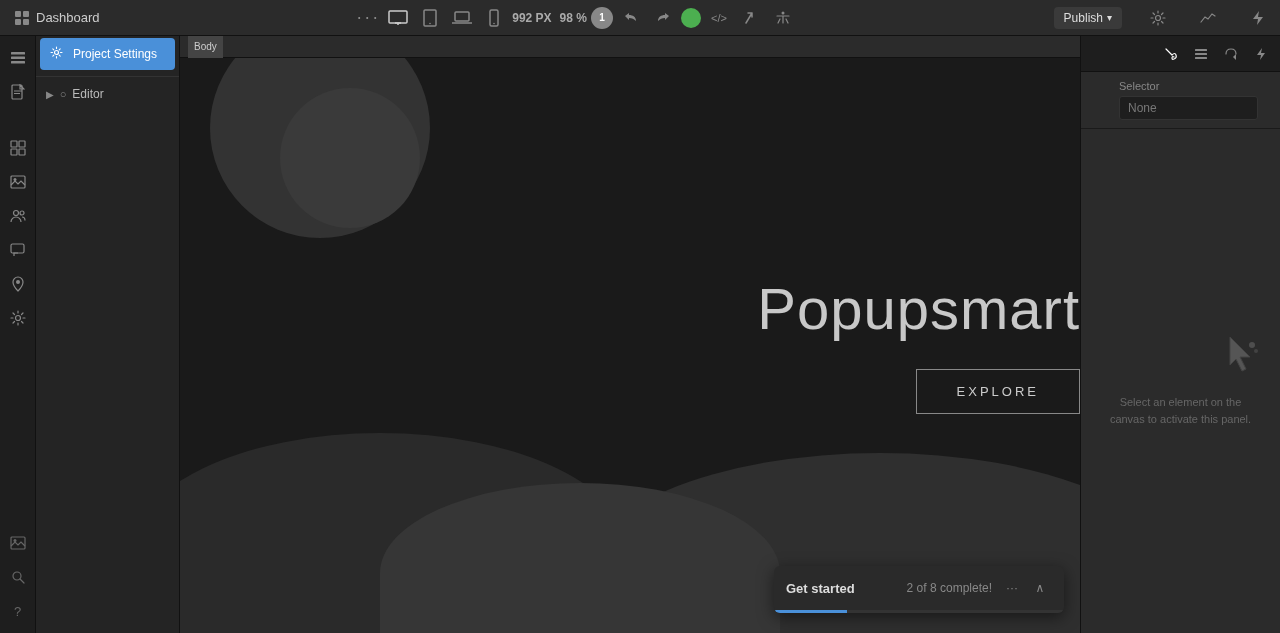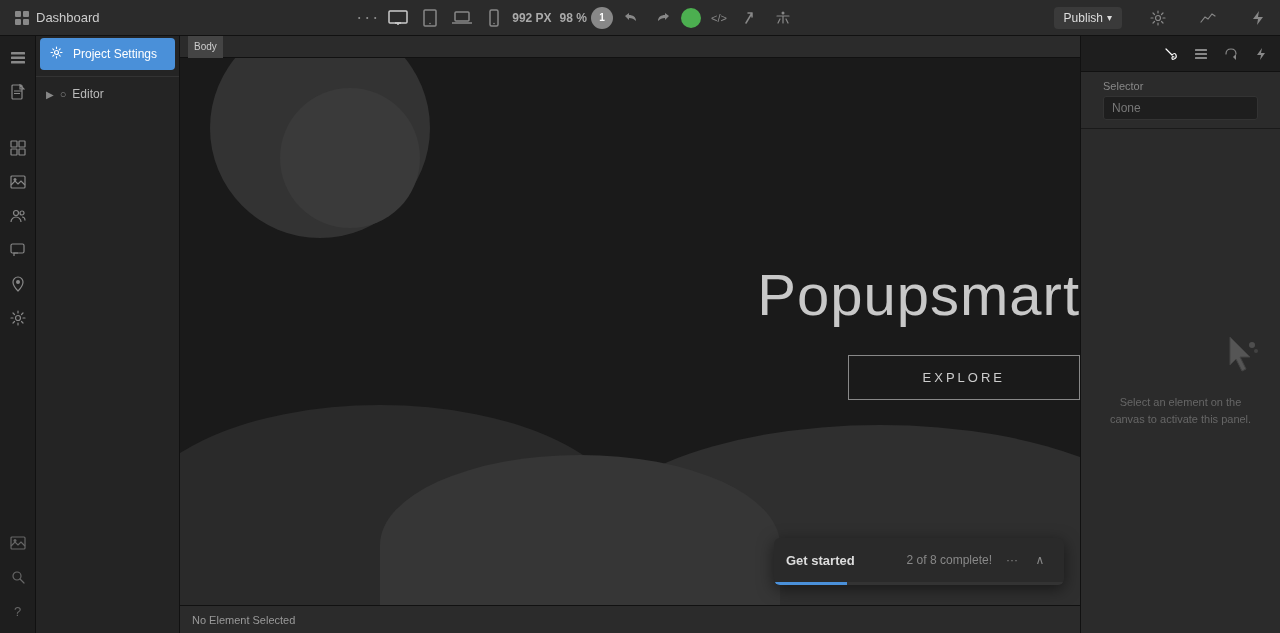--- a/index.html
+++ b/index.html
@@ -179,21 +179,21 @@
       position: relative;
       letter-spacing: 1px;
     }
     .hero-explore-btn {
       margin-top: 28px;
       z-index: 2;
       position: relative;
       background: transparent;
       border: 1px solid #888;
       color: #ccc;
-      padding: 14px 74px;
+      padding: 14px 40px;
       font-size: 13px;
       letter-spacing: 3px;
       cursor: pointer;
     }
 
     
     .bottom-bar {
       height: 28px;
       background: #2b2b2b;
       display: flex; align-items: center;
@@ -230,21 +230,21 @@
       padding: 8px 10px;
       border-bottom: 1px solid #1a1a1a;
       color: #ccc; font-size: 12px;
     }
     .checkbox-icon {
       width: 13px; height: 13px;
       border: 1px solid #666;
       border-radius: 2px;
       display: inline-block;
     }
-    .selector-section { padding: 8px 22px; }
+    .selector-section { padding: 8px 22px; margin-left: 16px; }
     .selector-label { font-size: 11px; color: #888; margin-bottom: 4px; }
     .selector-value {
       background: #1e1e1e;
       border: 1px solid #333;
       border-radius: 3px;
       padding: 4px 8px;
       color: #777; font-size: 12px;
     }
     .right-panel-empty {
       flex: 1; display: flex; flex-direction: column;
@@ -521,23 +521,20 @@
               <div class="toast-action-btn">···</div>
               <div class="toast-action-btn">∧</div>
             </div>
           </div>
           <div class="toast-progress">
             <div class="toast-progress-bar"></div>
           </div>
         </div>
       </div>
     </div>
-    <div class="bottom-bar">
-      <span>No Element Selected</span>
-    </div>
   </div>
 
   <div class="right-panel">
     <div class="right-panel-icons">
       <div class="right-icon-btn active">
         <svg width="14" height="14" viewBox="0 0 14 14" fill="none">
           <path d="M2 2 L8 8 M8 8 Q11 5 12 8 Q13 11 10 12 Q8 13 8 11 Q8 9 10 10" stroke="#fff" stroke-width="1.2" fill="none" stroke-linecap="round"></path>
         </svg>
       </div>
       <div class="right-icon-btn">

